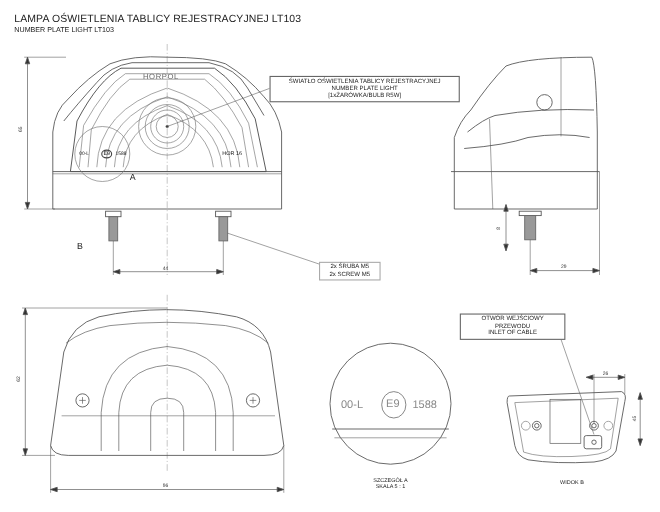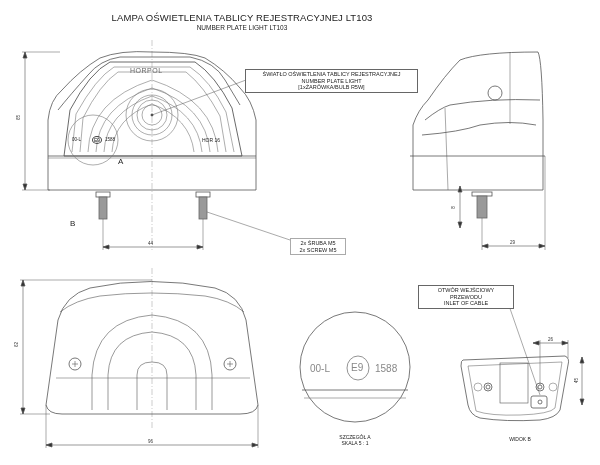--- a/index.html
+++ b/index.html
@@ -1,18 +1,18 @@
 <!DOCTYPE html>
 <html><head>
 <meta charset="utf-8">
 <style>
   html, body { margin: 0; padding: 0; background: #ffffff; }
   body { width: 600px; height: 465px; position: relative; overflow: hidden;
          font-family: "Liberation Sans", sans-serif; color: #222; }
-  .title { position: absolute; left: 0; width: 484px; text-align: center; }
+  .title { position: absolute; left: 13px; width: 484px; }
   .title1 { top: 12px; font-size: 9.5px; letter-spacing: 0.1px; }
   .title2 { top: 24px; font-size: 6.5px; }
   .box { position: absolute; border: 1px solid #666; background: #fff;
          font-size: 5.5px; line-height: 6.5px; text-align: center; padding: 1px 3px; }
   .lbl { position: absolute; font-size: 6px; text-align: center; }
   .dim { position: absolute; font-size: 4.5px; color: #333; }
   svg { position: absolute; left: 0; top: 0; }
 </style>
 </head>
 <body>

